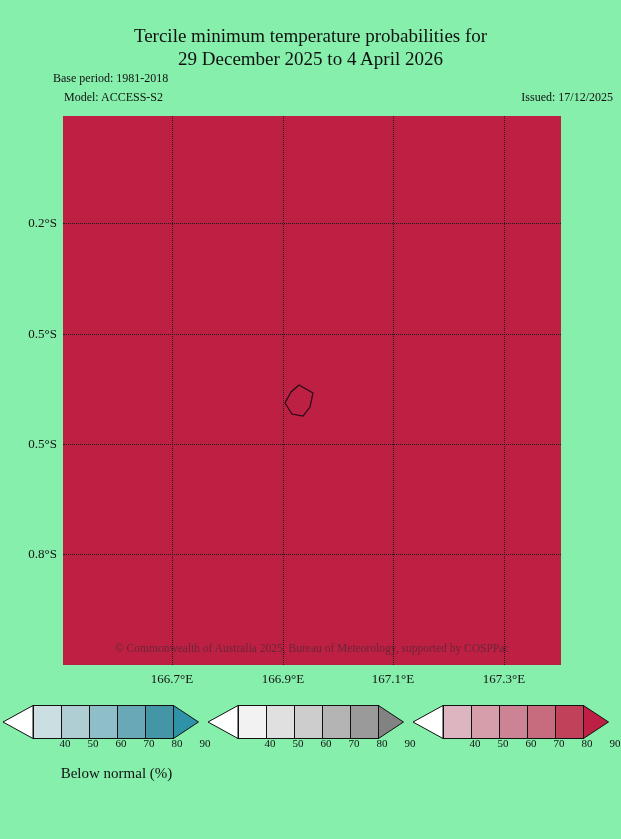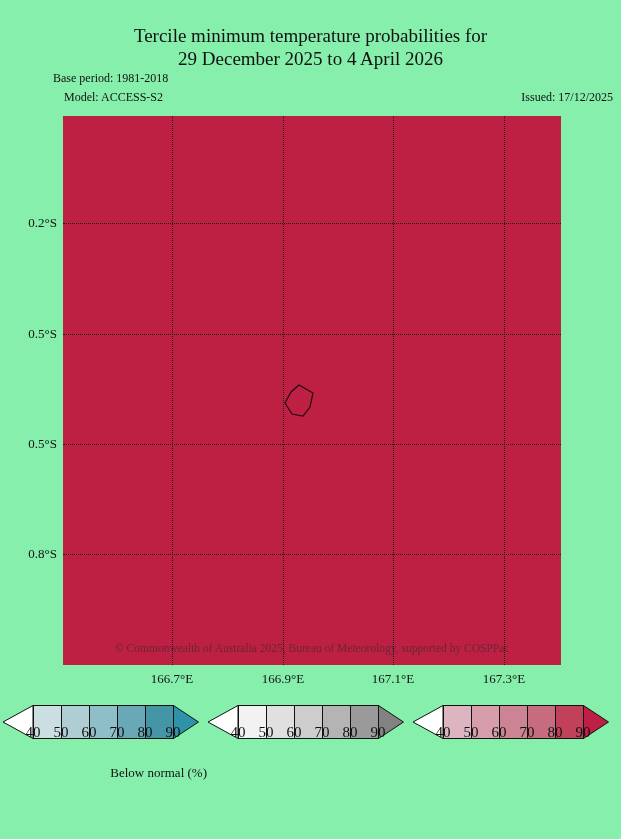--- a/index.html
+++ b/index.html
@@ -18,24 +18,24 @@
   .copyright{position:absolute;left:13px;top:526px;white-space:nowrap;
              font-size:11.5px;color:rgba(42,42,42,0.55);margin-left:39px;}
   .ylab{position:absolute;left:0;width:57px;text-align:right;font-size:13px;height:16px;line-height:16px;}
   .xlab{position:absolute;top:671px;transform:translateX(-50%);font-size:13px;white-space:nowrap;}
   .legend{position:absolute;top:705px;width:205px;height:90px;}
   .legend .arr{position:absolute;top:0;}
   .legend .bar{position:absolute;left:31px;top:0;width:141px;height:34px;
                box-sizing:border-box;border:1px solid #111;display:flex;}
   .legend .seg{flex:1 1 auto;border-right:1px solid #111;}
   .legend .seg:last-child{border-right:none;}
-  .legend .tick{position:absolute;top:19px;transform:translateX(-50%);
-                font-size:15px;color:#111;white-space:nowrap;}
-  .legend .lab{position:absolute;top:60px;left:0;width:205px;text-align:right;
-               font-size:13px;color:#111;}
+  .legend .tick{position:absolute;top:32px;transform:translateX(-50%);
+                font-size:11px;color:#111;white-space:nowrap;margin-left:32px;}
+  .legend .lab{position:absolute;top:60px;left:12px;width:205px;text-align:center;
+               font-size:15px;color:#111;}
   .island{position:absolute;left:218px;top:264px;}
 </style>
 </head>
 <body>
 
 <div class="page">
 
   <div class="title">
     <div>Tercile minimum temperature probabilities for</div>
     <div>29 December 2025 to 4 April 2026</div>

